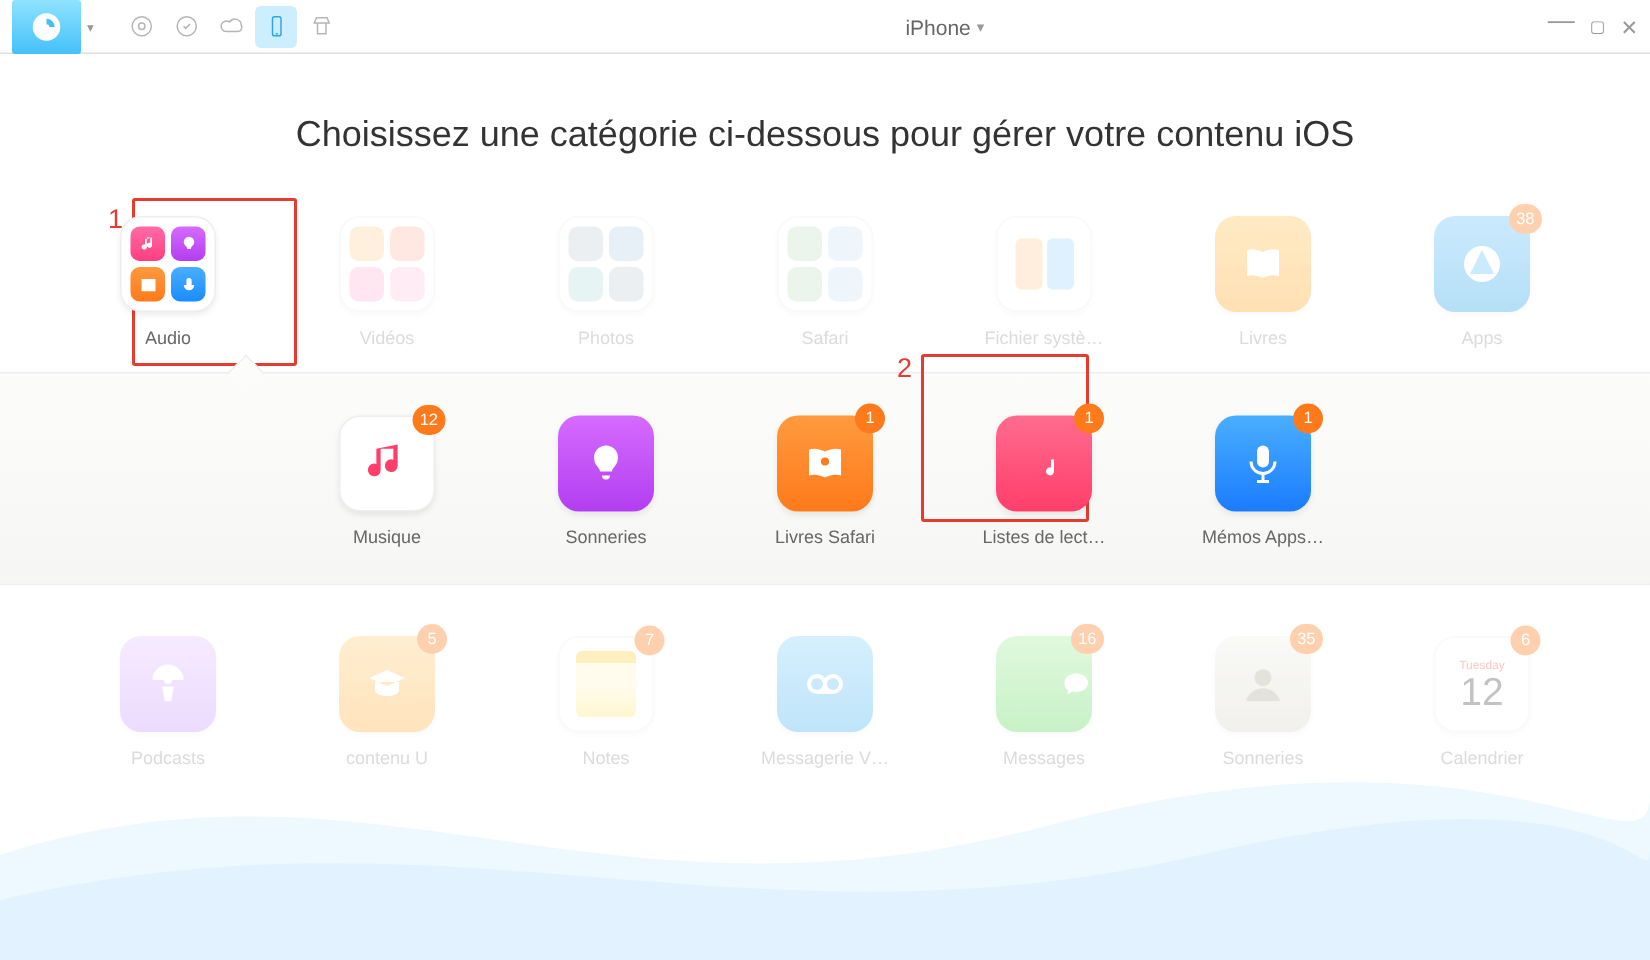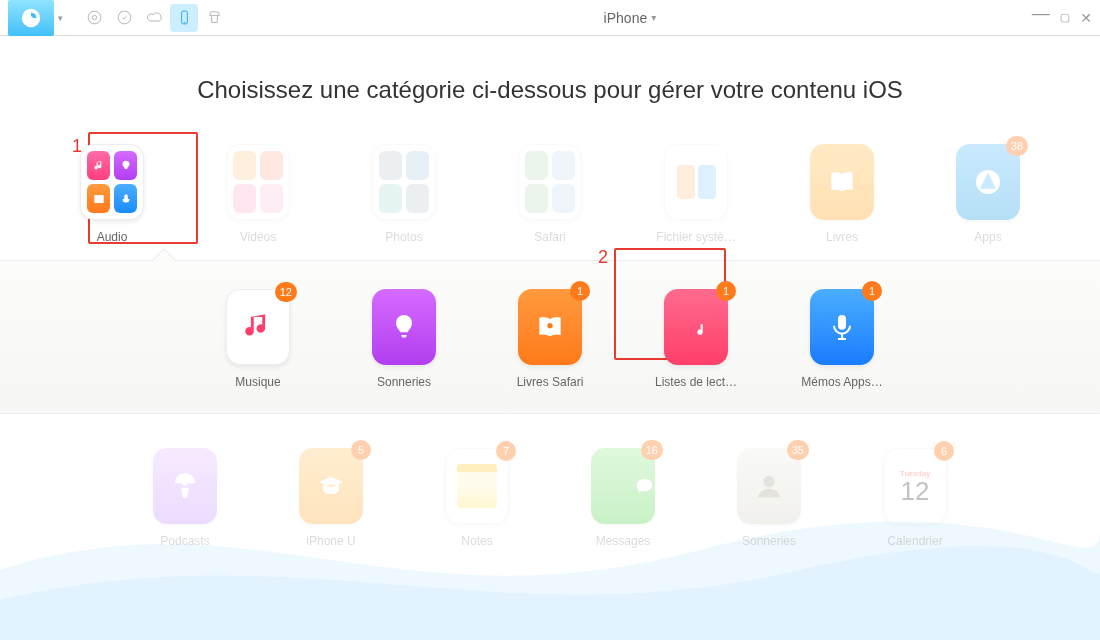--- a/index.html
+++ b/index.html
@@ -19,21 +19,21 @@
   .main-title { text-align:center; font-size:24px; color:#333; margin-top:40px; font-weight:400; }
 
   .row { display:flex; justify-content:center; gap:58px; margin-top:40px; }
   .row2-wrap { background: linear-gradient(180deg,#fcfcfb,#f6f6f4); border-top:1px solid #eee; border-bottom:1px solid #eee; margin-top:16px; padding-top:28px; padding-bottom:24px; position:relative; }
   .pointer { position:absolute; top:-9px; left:155px; width:18px; height:18px; background:#fcfcfb; border-left:1px solid #eee; border-top:1px solid #eee; transform:rotate(45deg);}
   .row2 { display:flex; justify-content:center; gap:58px; }
   .row3-wrap { margin-top:34px; position:relative;}
   .row3 { display:flex; justify-content:center; gap:58px; }
 
   .cell { width:88px; display:flex; flex-direction:column; align-items:center; position:relative; cursor:pointer; }
-  .tile { width:64px; height:76px; border-radius:14px; position:relative; display:flex; align-items:center; justify-content:center; box-shadow: 0 2px 4px rgba(0,0,0,0.08); }
+  .tile { width:64px; height:64px; border-radius:14px; position:relative; display:flex; align-items:center; justify-content:center; box-shadow: 0 2px 4px rgba(0,0,0,0.08); }
   .label { font-size:12px; color:#666; margin-top:10px; white-space:nowrap; overflow:hidden; text-overflow:ellipsis; max-width:88px; text-align:center;}
   .row .cell.dim, .row3 .cell { opacity:0.35; }
   .cell.dim .label, .row3 .cell .label { color:#999; }
 
   .badge { position:absolute; top:-8px; right:-8px; min-width:20px; height:20px; border-radius:10px; background:#ff7a1a; color:#fff; font-size:11px; display:flex; align-items:center; justify-content:center; padding:0 5px;}
 
   .hl { border:2px solid #e63b2e; position:absolute; border-radius:2px; }
   .hl-num { position:absolute; color:#e63b2e; font-size:18px; }
 
   
@@ -274,31 +274,41 @@
       <div class="label">Podcasts</div>
     </div>
 
     <div class="cell">
       <div class="tile t-solid" style="background:linear-gradient(#ffcf7a,#ffb245);">
         <div class="badge">5</div>
         <svg viewBox="0 0 24 24">
             <path d="M3 9l9-4 9 4-9 4zM6 11v4c0 2 3 3 6 3s6-1 6-3v-4"></path>
           </svg>
       </div>
-      <div class="label">iPhone U</div>
+      <div class="label">contenu U</div>
     </div>
 
     <div class="cell">
       <div class="tile" style="background:#fff;border:1px solid #eee;">
         <div class="badge">7</div>
         <div style="width:40px;height:44px;border-radius:4px;background:linear-gradient(#fff8d0 40%,#ffe97a);border-top:8px solid #ffd24a;"></div>
       </div>
       <div class="label">Notes</div>
     </div>
 
+    <div class="cell">
+      <div class="tile t-solid" style="background:linear-gradient(#8bd4ff,#4ab4f0);">
+        <svg viewBox="0 0 24 24">
+            <circle cx="8" cy="12" r="4" fill="none" stroke="#fff" stroke-width="2"></circle>
+            <circle cx="16" cy="12" r="4" fill="none" stroke="#fff" stroke-width="2"></circle>
+            <line x1="8" y1="16" x2="16" y2="16" stroke="#fff" stroke-width="2"></line>
+          </svg>
+      </div>
+      <div class="label">Messagerie V…</div>
+    </div>
 
     <div class="cell">
       <div class="tile t-solid" style="background:linear-gradient(#a6f0a0,#65d95e);padding-left:43px;">
         <div class="badge">16</div>
         <svg viewBox="0 0 24 24">
             <path d="M12 4c5 0 9 3 9 7s-4 7-9 7c-1 0-2 0-3-.3L5 20l1-3c-2-1-3-3-3-6 0-4 4-7 9-7z"></path>
           </svg>
       </div>
       <div class="label">Messages</div>
     </div>

